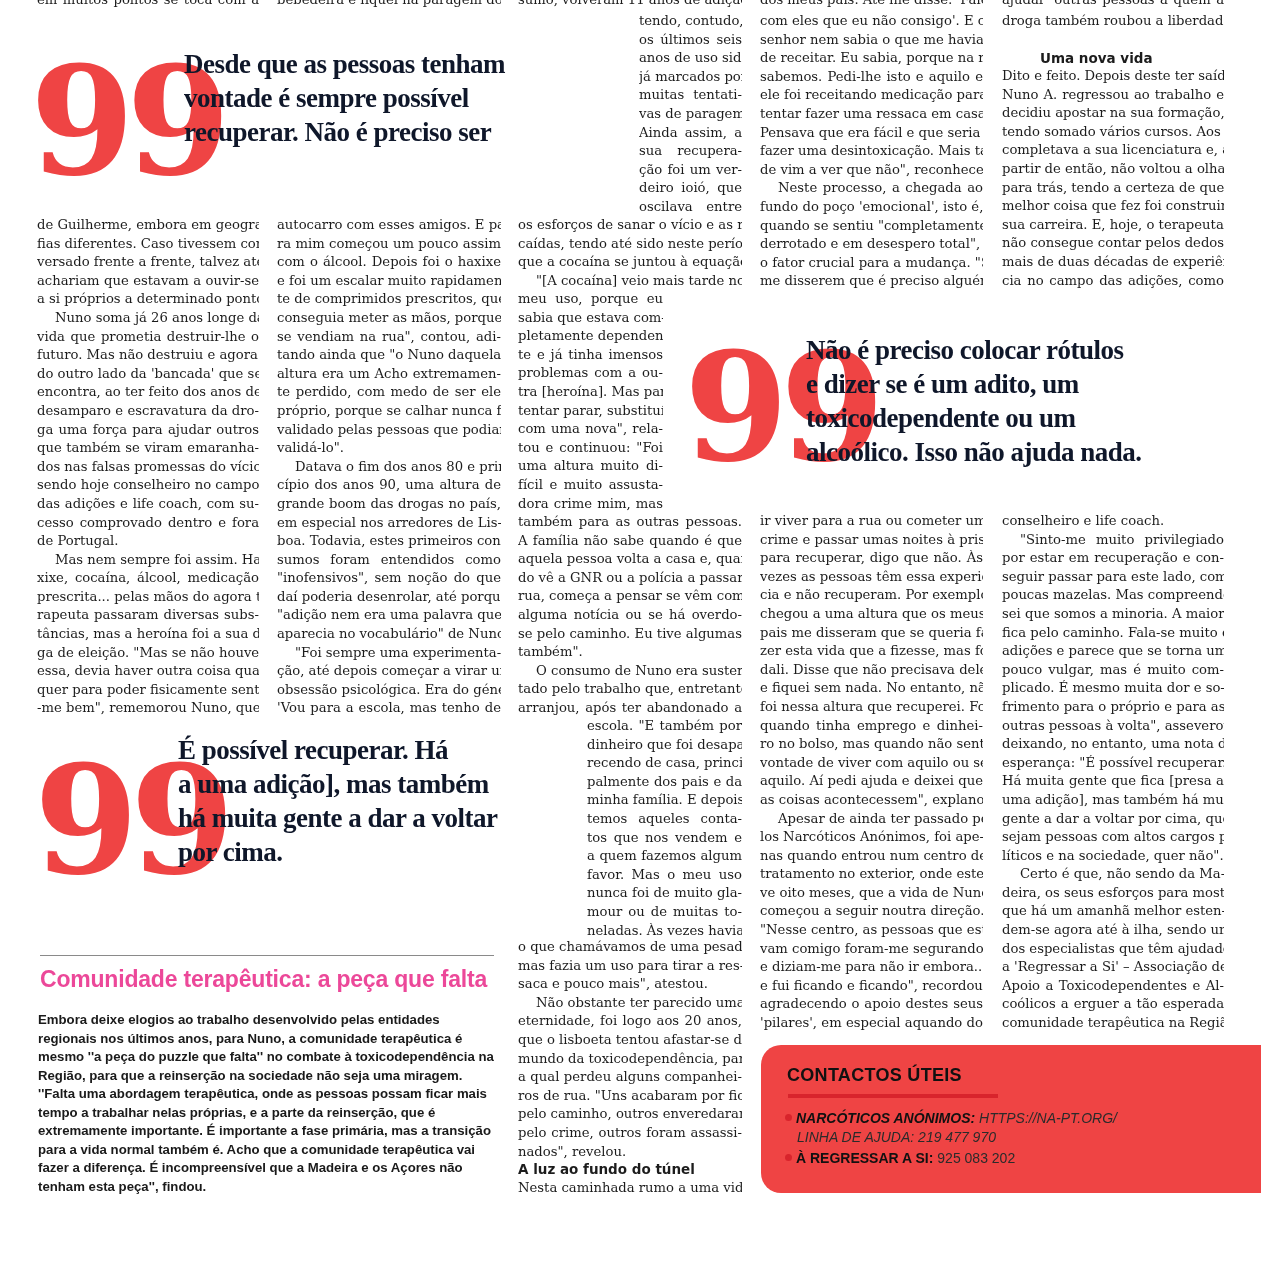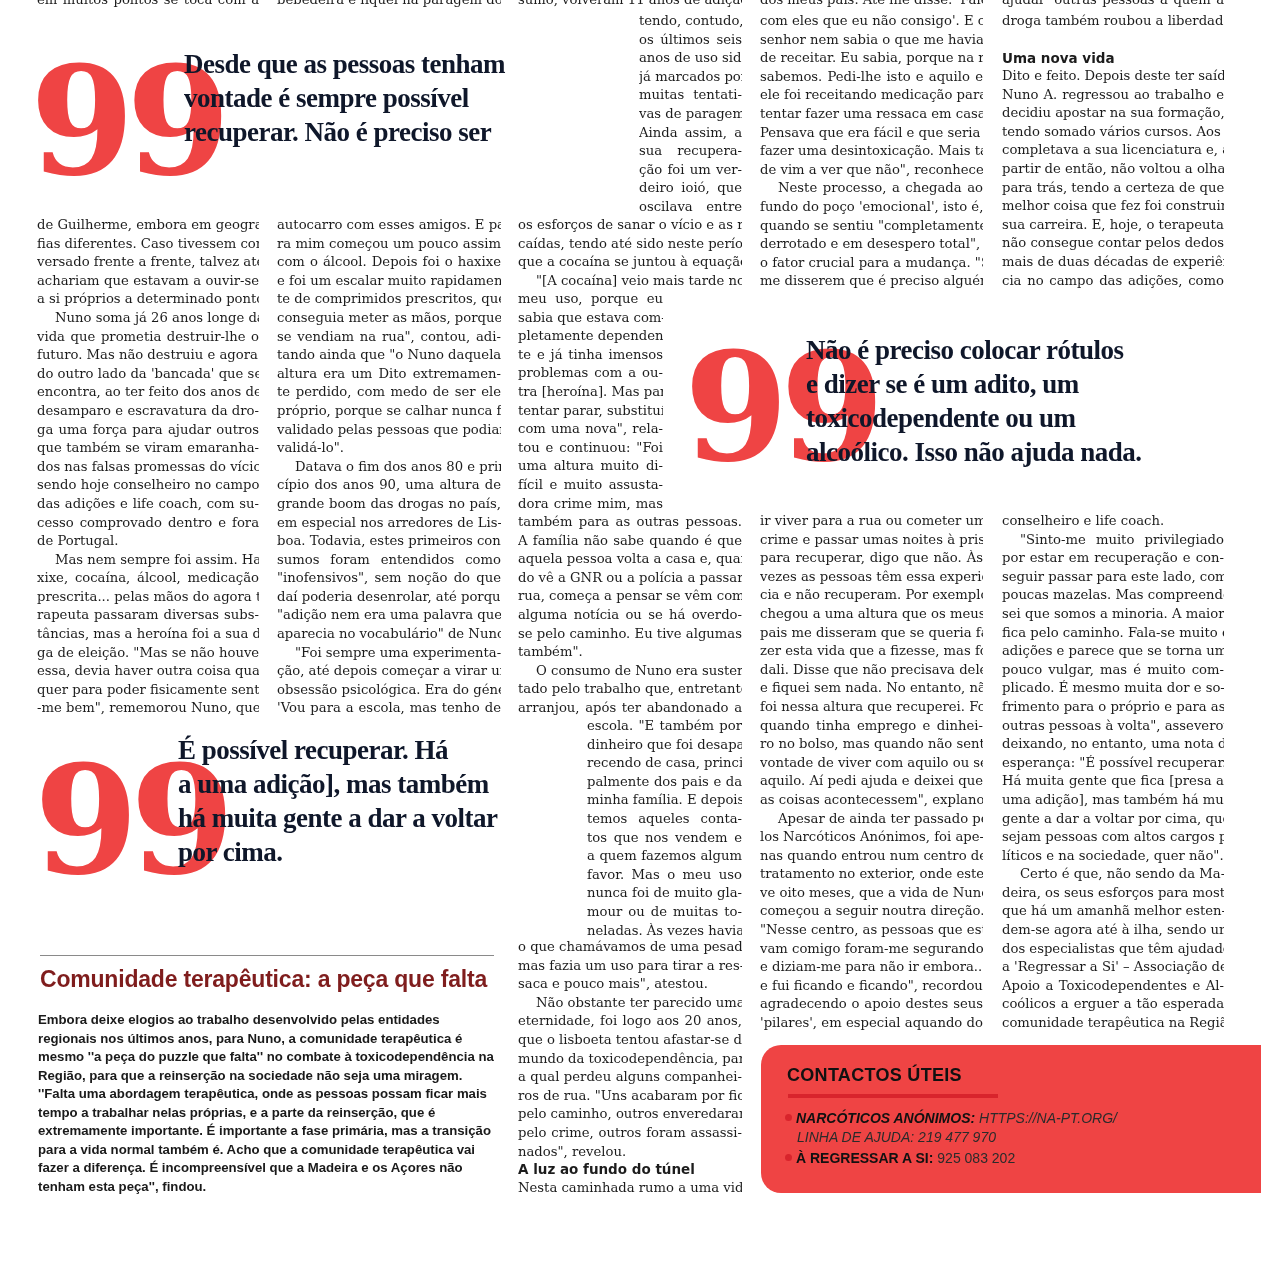--- a/index.html
+++ b/index.html
@@ -5,21 +5,21 @@
   html, body { margin: 0; padding: 0; background: #ffffff; }
   body { width: 1261px; height: 1261px; position: relative; overflow: hidden; color: #1c1c1c; }
   .page { position: absolute; left: 0; top: 0; width: 1261px; height: 1261px; }
   .col { position: absolute; font-family: "DejaVu Serif", serif; font-size: 13.2px; line-height: 18.6px; text-align: justify; hyphens: manual; }
   .col .line { display: block; text-align: justify; text-align-last: justify; white-space: nowrap; overflow: hidden; }
   .col .line.last { text-align-last: left; }
   .sub { font-family: "DejaVu Sans", sans-serif; font-weight: bold; font-size: 13.5px; line-height: 18.6px; }
   .quote-mark { position: absolute; color: #ef4444; font-family: "DejaVu Serif", serif; font-weight: bold; line-height: 1; letter-spacing: -8px; }
   .quote-text { position: absolute; font-family: Liberation Serif, serif; font-weight: bold; font-size: 27px; line-height: 34px; color: #0f172a; letter-spacing: -0.5px; }
   .sidebar-rule { position: absolute; left: 40px; top: 955px; width: 454px; height: 1px; background: #8a8a8a; }
-  .sidebar-title { position: absolute; left: 40px; top: 964px; width: 460px; font-family: "Liberation Sans", sans-serif; font-weight: bold; font-size: 23px; line-height: 30px; color: #7f1d1d; letter-spacing: -0.2px; }
+  .sidebar-title { position: absolute; left: 40px; top: 964px; width: 460px; font-family: "Liberation Sans", sans-serif; font-weight: bold; font-size: 23px; line-height: 30px; color: #ec4899; letter-spacing: -0.2px; }
   .sidebar-body { position: absolute; left: 38px; top: 1011px; width: 458px; font-family: "Liberation Sans", sans-serif; font-size: 13.2px; line-height: 18.5px; color: #1a1a1a; font-weight: bold; }
   .contacts-box { position: absolute; left: 761px; top: 1045px; width: 544px; height: 148px; background: #ef4444; border-radius: 20px; }
   .contacts-title { position: absolute; left: 26px; top: 20px; font-family: "Liberation Sans", sans-serif; font-weight: bold; font-size: 18px; letter-spacing: 0.3px; color: #111; }
   .contacts-rule { position: absolute; left: 27px; top: 49px; width: 210px; height: 4px; background: #d8242c; }
   .contact-item { position: absolute; left: 24px; font-family: "Liberation Sans", sans-serif; font-size: 14px; line-height: 19px; color: #2b2b2b; }
   .contact-item .dot { display: inline-block; width: 7px; height: 7px; border-radius: 50%; background: #d8242c; margin-right: 4px; vertical-align: 2px; }
   .contact-item .label { font-weight: bold; color: #111; }
   .contact-item .cont { display: block; padding-left: 12px; }
 </style>
 </head>
@@ -82,21 +82,21 @@
 
   <div class="col" id="col2" style="left:277px; top:216px; width:224px;">
       <span class="line">autocarro com esses amigos. E pa-</span>
       <span class="line">ra mim começou um pouco assim</span>
       <span class="line">com o álcool. Depois foi o haxixe</span>
       <span class="line">e foi um escalar muito rapidamen-</span>
       <span class="line">te de comprimidos prescritos, que</span>
       <span class="line">conseguia meter as mãos, porque</span>
       <span class="line">se vendiam na rua", contou, adi-</span>
       <span class="line">tando ainda que "o Nuno daquela</span>
-      <span class="line">altura era um Dito extremamen-</span>
+      <span class="line">altura era um Acho extremamen-</span>
       <span class="line">te perdido, com medo de ser ele</span>
       <span class="line">próprio, porque se calhar nunca foi</span>
       <span class="line">validado pelas pessoas que podiam</span>
       <span class="line last">validá-lo".</span>
       <span class="line" style="text-indent: 18px;">Datava o fim dos anos 80 e prin-</span>
       <span class="line">cípio dos anos 90, uma altura de</span>
       <span class="line">grande boom das drogas no país,</span>
       <span class="line">em especial nos arredores de Lis-</span>
       <span class="line">boa. Todavia, estes primeiros con-</span>
       <span class="line">sumos foram entendidos como</span>
@@ -244,21 +244,21 @@
       <span class="line">vam comigo foram-me segurando</span>
       <span class="line">e diziam-me para não ir embora...</span>
       <span class="line">e fui ficando e ficando", recordou,</span>
       <span class="line">agradecendo o apoio destes seus</span>
       <span class="line">'pilares', em especial aquando do</span>
     </div>
 
   <div class="col" id="col5top" style="left:1002px; top:12px; width:222px;">
       <span class="line last">droga também roubou a liberdade.</span>
     </div>
-  <div class="col" style="left:1002px; top:49px; width:222px;">
+  <div class="col" style="left:1040px; top:49px; width:222px;">
     <div class="sub">Uma nova vida</div>
   </div>
   <div class="col" id="col5mid" style="left:1002px; top:67px; width:222px;">
       <span class="line">Dito e feito. Depois deste ter saído,</span>
       <span class="line">Nuno A. regressou ao trabalho e</span>
       <span class="line">decidiu apostar na sua formação,</span>
       <span class="line">tendo somado vários cursos. Aos 40</span>
       <span class="line">completava a sua licenciatura e, a</span>
       <span class="line">partir de então, não voltou a olhar</span>
       <span class="line">para trás, tendo a certeza de que a</span>

